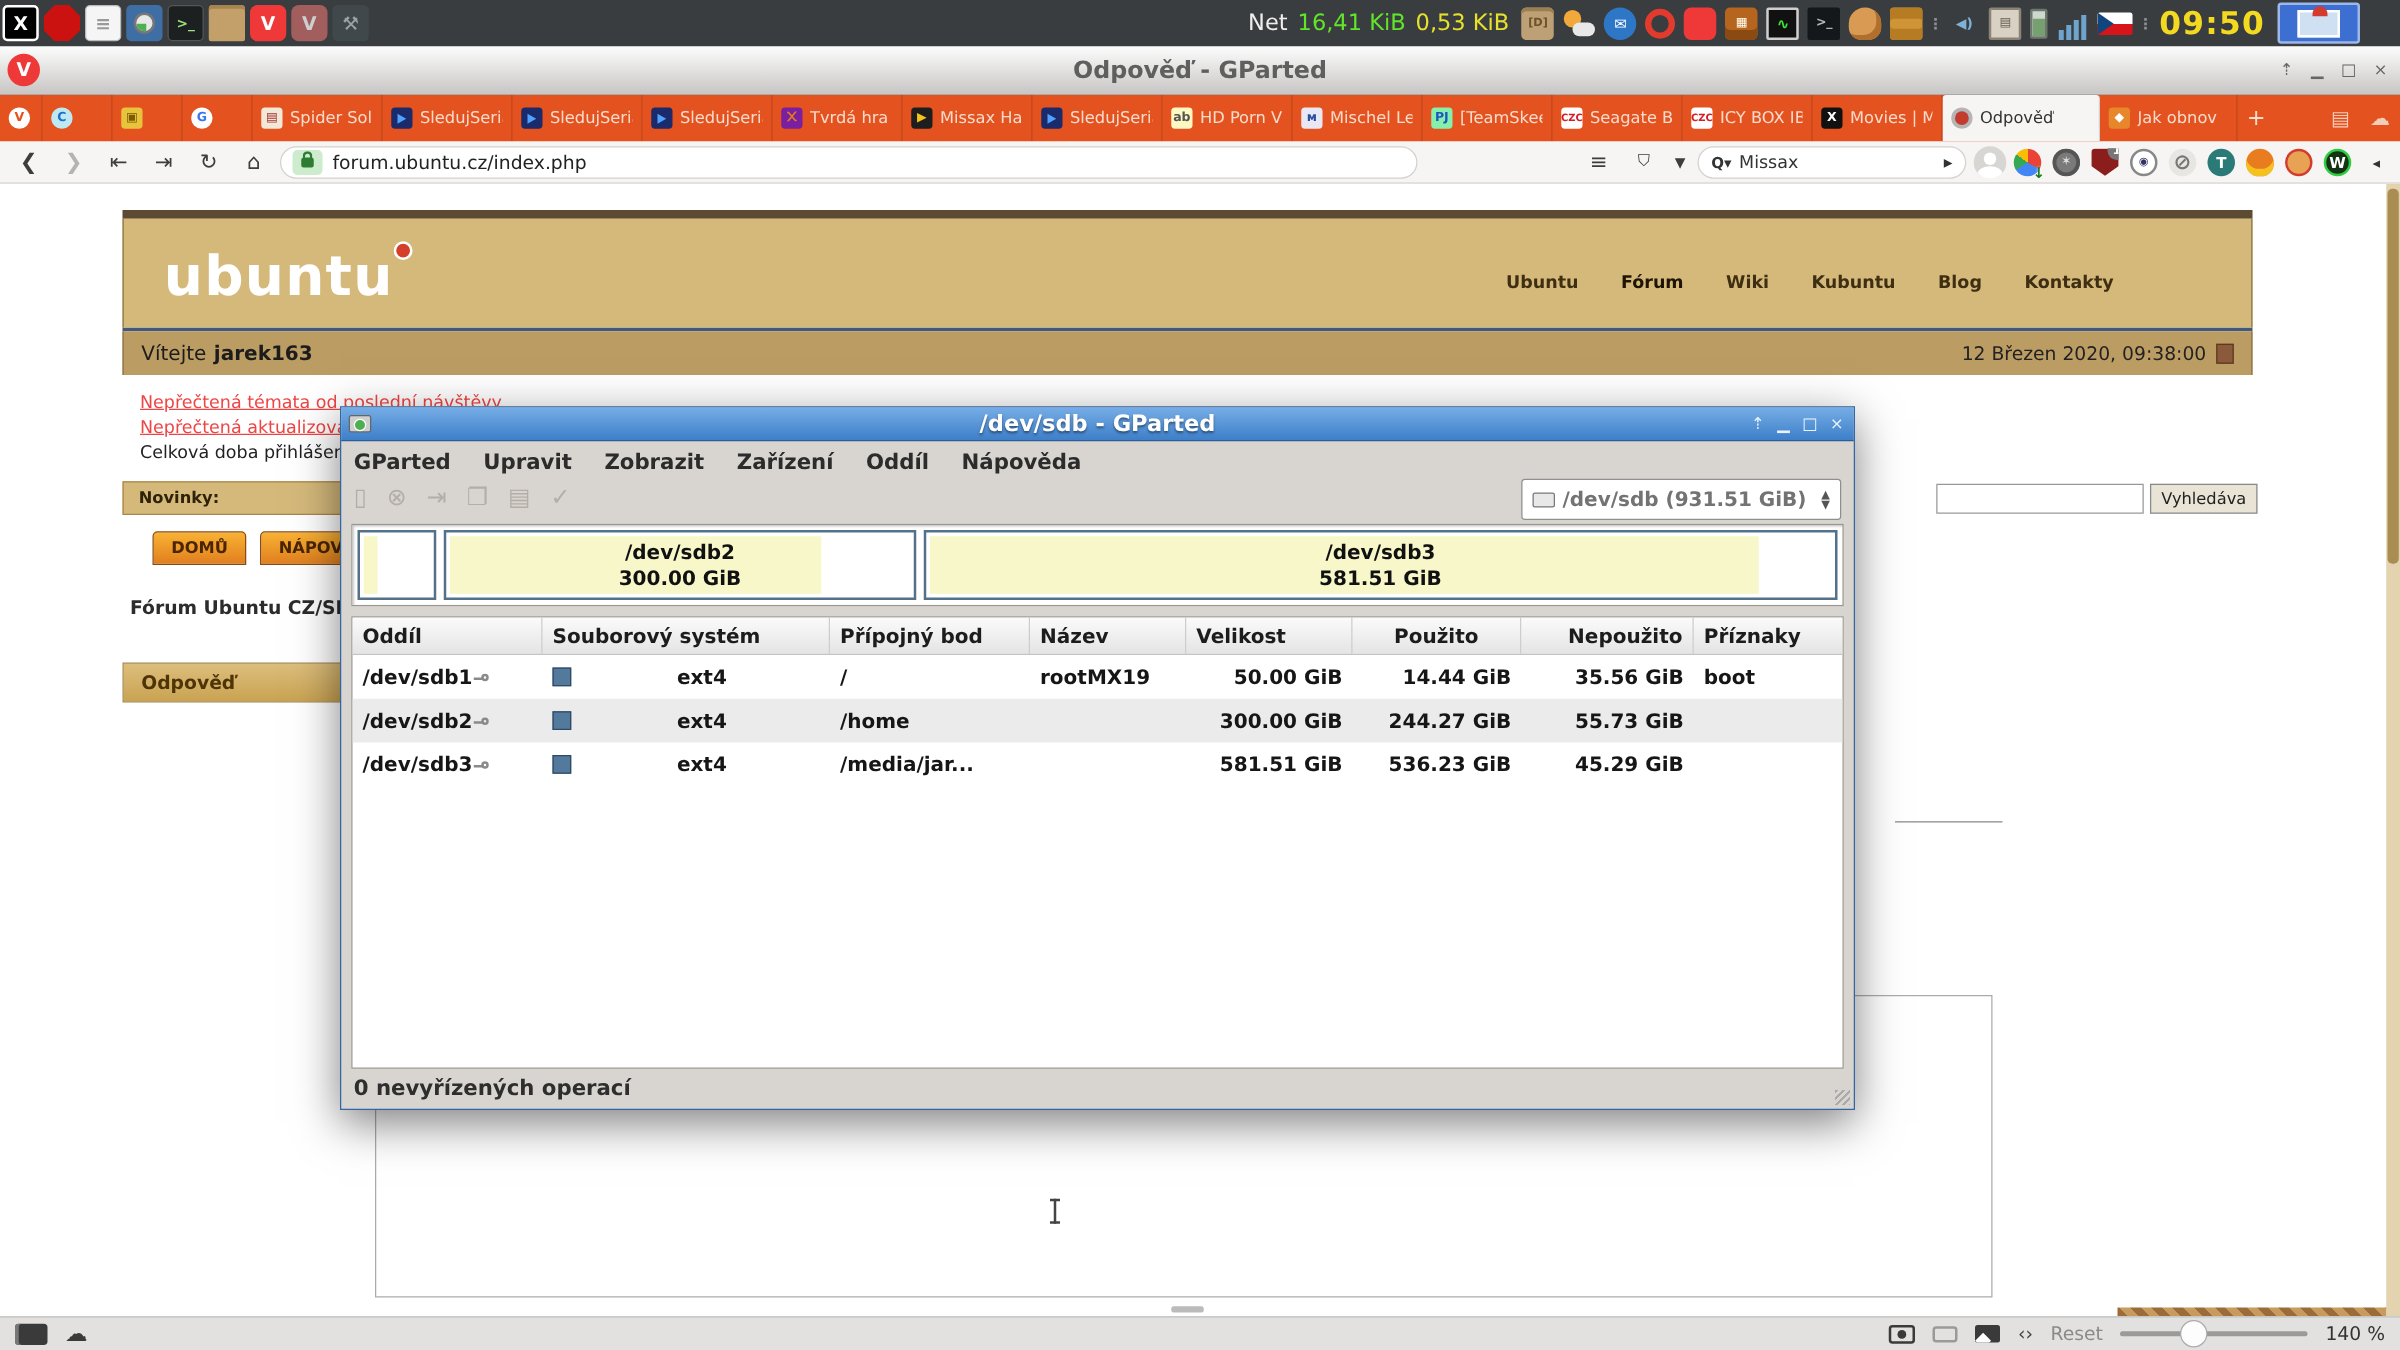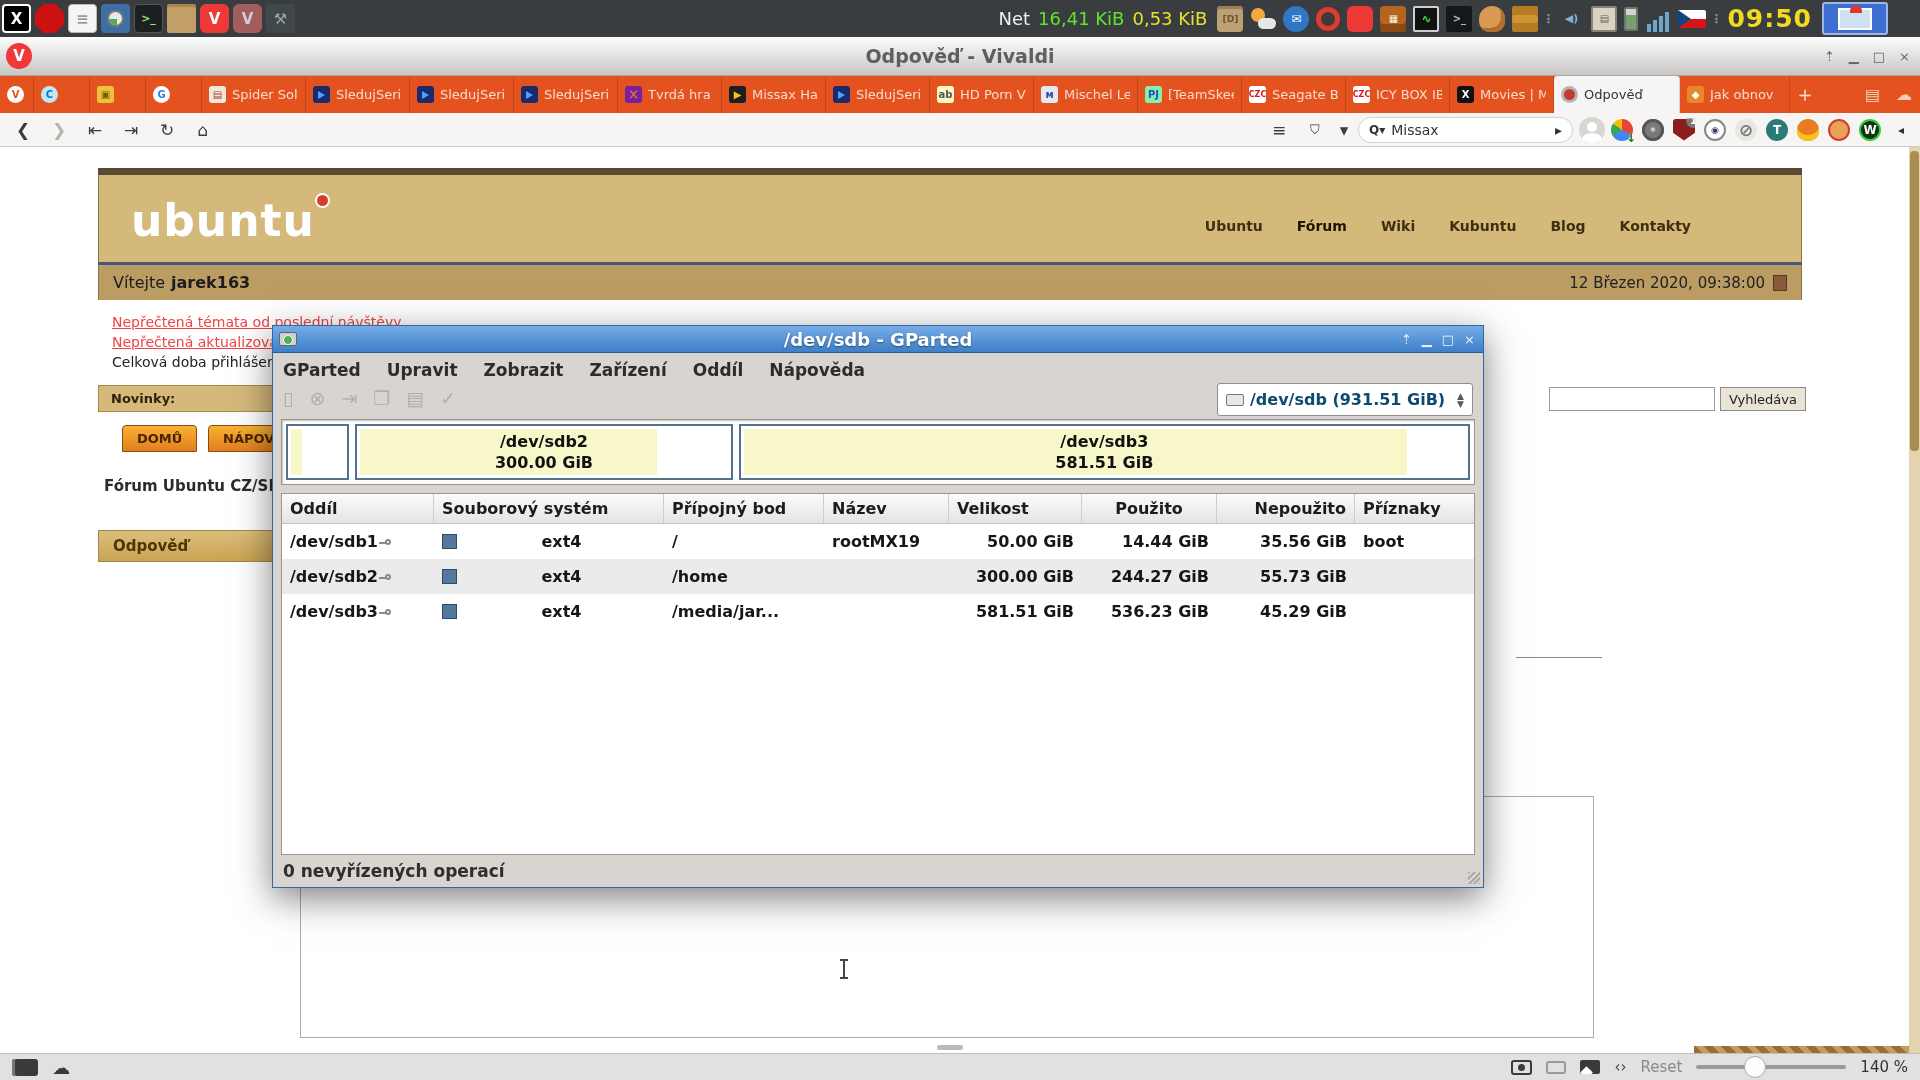--- a/index.html
+++ b/index.html
@@ -167,21 +167,21 @@
   #gp{position:absolute;left:272px;top:325px;width:1212px;height:563px;background:#d8d4d0;border:1px solid #3465a4;box-shadow:0 10px 34px rgba(0,0,0,.5);z-index:60;display:flex;flex-direction:column;}
   #gptitle{height:27px;background:linear-gradient(#76ade6,#3d7fc9);display:flex;align-items:center;position:relative;border-bottom:1px solid #2c5d94;}
   #gptitle .gico{width:18px;height:14px;margin-left:6px;background:#cfcfcf;border:1px solid #666;border-radius:2px;position:relative;}
   #gptitle .gico::after{content:'';position:absolute;left:3px;top:2px;width:8px;height:8px;border-radius:50%;background:#4caf50;border:1px solid #fff;}
   #gptitle .gt{position:absolute;left:0;right:0;text-align:center;color:#fff;font-weight:bold;font-size:18px;text-shadow:0 1px 2px rgba(0,0,0,.45);}
   #gptitle .gwc{position:absolute;right:8px;display:flex;gap:10px;color:#eaf2fb;font-size:13px;}
   #gpmenu{display:flex;gap:26px;padding:7px 10px 5px;font-size:17px;font-weight:600;color:#2c2c2c;}
   #gptools{display:flex;align-items:center;gap:14px;padding:2px 10px 6px;color:#b3aea8;font-size:19px;position:relative;}
   #gpcombo{position:absolute;right:10px;top:-2px;width:256px;height:33px;background:#fff;border:1px solid #8f8f8f;border-radius:3px;display:flex;align-items:center;padding:0 8px;gap:6px;}
   #gpcombo .dico{width:18px;height:12px;background:#e8e8e8;border:1px solid #777;border-radius:2px;}
-  #gpcombo .dtxt{font-size:16px;font-weight:bold;color:#0c4a6e;}
+  #gpcombo .dtxt{font-size:16px;font-weight:bold;color:#737373;}
   #gpcombo .spin{margin-left:auto;color:#555;font-size:9px;line-height:8px;text-align:center;}
   #gpvisual{margin:4px 8px;height:66px;background:#fff;border:1px solid #9a968f;box-shadow:inset 1px 1px 2px rgba(0,0,0,.25);display:flex;align-items:center;padding:4px;gap:6px;}
   .pbox{height:56px;border:2px solid #54718a;background:#fff;position:relative;display:flex;flex-direction:column;align-items:center;justify-content:center;}
   .pbox .fill{position:absolute;left:3px;top:3px;bottom:3px;background:#f7f7c9;}
   .pbox .pl{position:relative;font-size:16px;font-weight:bold;color:#111;line-height:21px;text-align:center;z-index:1;}
   
   #gptable{flex:1;background:#fff;border:1px solid #9a968f;margin:4px 8px 0;overflow:hidden;display:flex;flex-direction:column;}
   #gphead{display:flex;background:linear-gradient(#fbfbfb,#e4e4e4);border-bottom:1px solid #c3c3c3;font-weight:bold;font-size:16px;color:#1c1c1c;}
   #gphead .hc{padding:5px 8px;border-right:1px solid #cdcdcd;white-space:nowrap;}
   .gr{display:flex;font-size:16px;font-weight:bold;color:#161616;align-items:center;height:35px;}
@@ -257,21 +257,21 @@
       </span>
     <span id="clock">09:50</span>
     <span id="shotbtn">
         <i></i>
       </span>
   </div>
 
   <div id="vwin">
     <div id="vtitle">
       <span class="vico">V</span>
-      <span class="vt">Odpověď - Vivaldi</span>
+      <span class="vt">Odpověď - GParted</span>
       <span class="wc" id="vwc">
           <span>⇡</span>
           <span>▁</span>
           <span>□</span>
           <span>×</span>
         </span>
     </div>
 
     <div id="vtabs">
       <span id="tabstrip" style="display:flex;align-items:stretch;">
@@ -355,20 +355,26 @@
         </span>
     </div>
 
     <div id="vaddr">
       <span class="abtn">❮</span>
       <span class="abtn dim">❯</span>
       <span class="abtn">⇤</span>
       <span class="abtn">⇥</span>
       <span class="abtn">↻</span>
       <span class="abtn">⌂</span>
+      <span id="urlbox">
+        <span class="lockchip">
+            <span class="lock"></span>
+          </span>
+        <span class="url">forum.ubuntu.cz/index.php</span>
+      </span>
       <span id="addr-spacer"></span>
       <span class="abtn">≡</span>
       <span class="abtn" style="font-size:13px;">⛉</span>
       <span class="abtn" style="width:16px;">▾</span>
       <span id="searchbox">
         <b style="font-size:12px;">Q▾</b>
         <span>Missax</span>
         <span class="go">▸</span>
       </span>
       <span class="avatar"></span>

